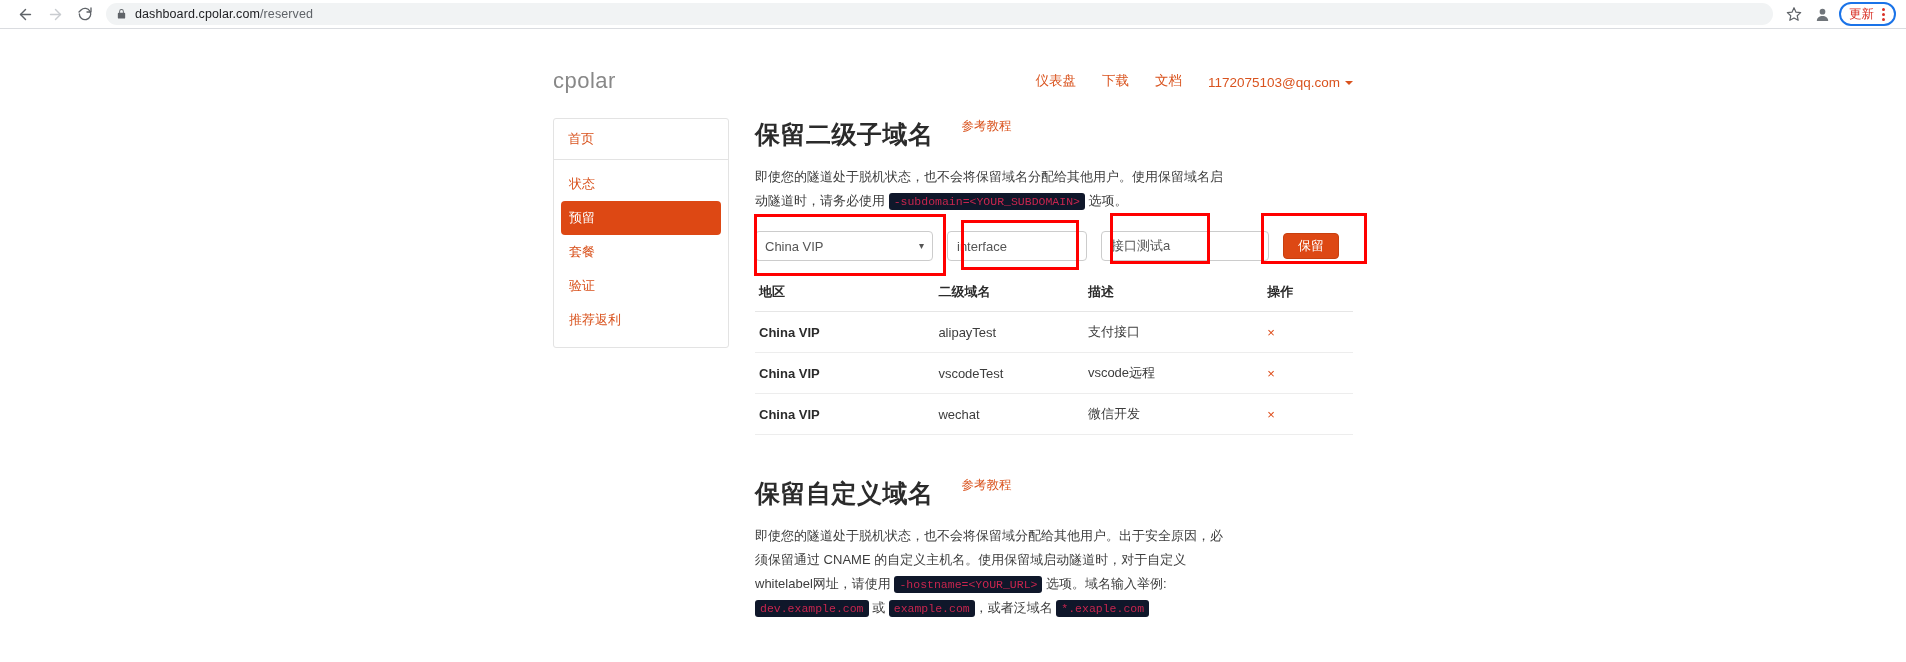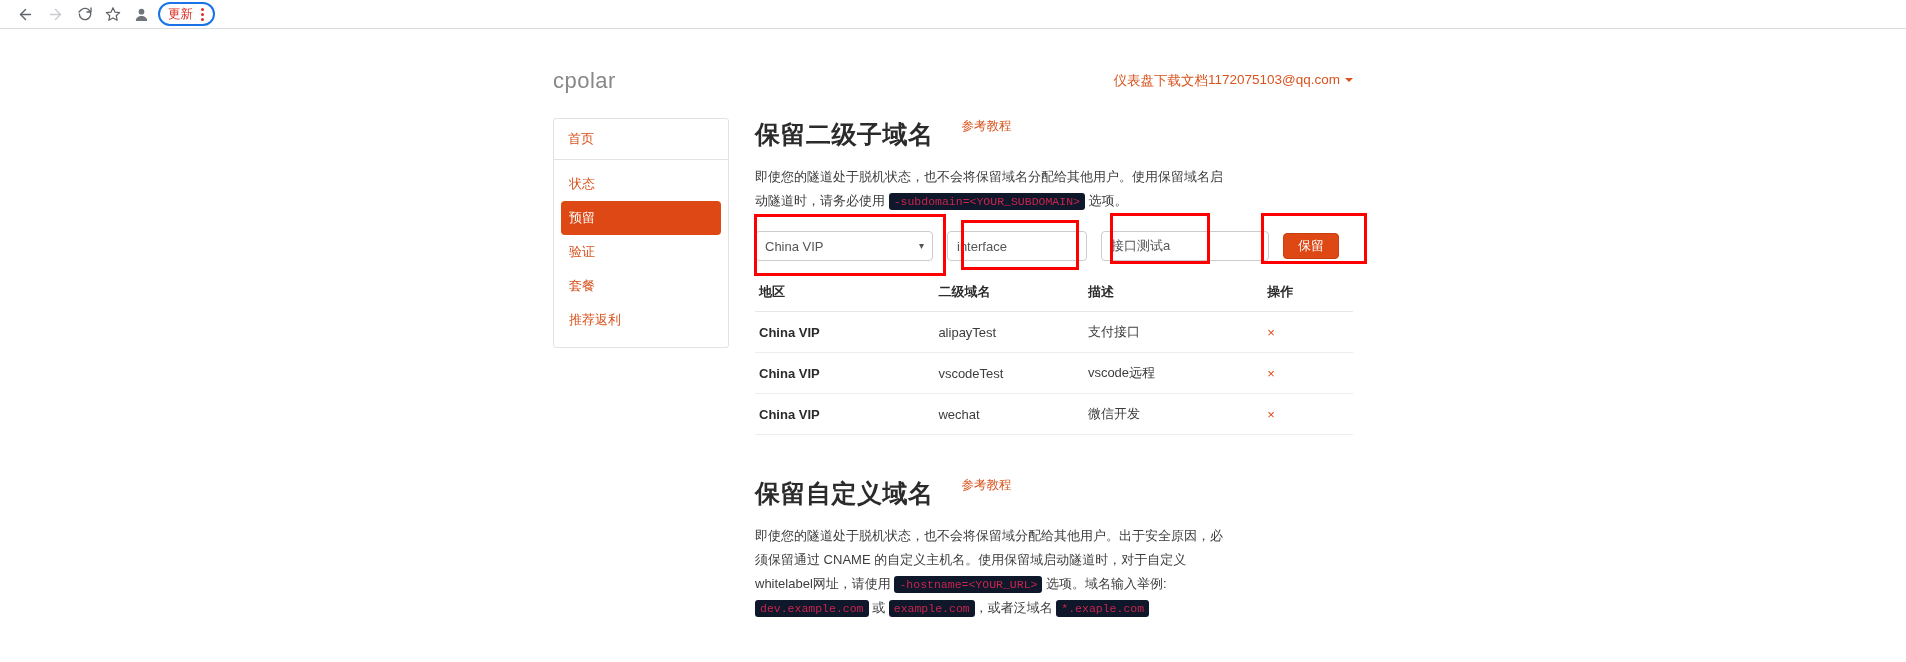--- a/index.html
+++ b/index.html
@@ -79,21 +79,21 @@
   .site-header {
     display: flex; align-items: center; justify-content: space-between;
     padding: 24px 0 10px 0;
   }
   .brand {
     font-size: 22px;
     color: #888888;
     letter-spacing: .5px;
     font-family: "Liberation Sans", sans-serif;
   }
-  .top-nav { display: flex; align-items: flex-start; }
+  .top-nav { display: flex; align-items: flex-end; gap: 26px; }
   .top-nav a {
     color: #d9531e;
     font-size: 13.5px;
     text-decoration: none;
     white-space: nowrap;
   }
   .caret-down {
     display: inline-block;
     width: 0; height: 0;
     border-left: 4px solid transparent;
@@ -260,20 +260,28 @@
         <polyline points="12 5 19 12 12 19"></polyline>
       </svg>
   </div>
   <div class="nav-btn">
     <svg width="16" height="16" viewBox="0 0 24 24" fill="none" stroke="#5f6368" stroke-width="2" stroke-linecap="round" stroke-linejoin="round">
         <polyline points="21 3 21 9 15 9"></polyline>
         <path d="M3.5 12a8.5 8.5 0 1 0 2.6-6.1L3 9"></path>
       </svg>
   </div>
 
+  <div class="omnibox">
+    <span class="lock-icon">
+      <svg width="11" height="12" viewBox="0 0 24 24" fill="#5f6368">
+          <path d="M12 1a5 5 0 0 0-5 5v3H6a2 2 0 0 0-2 2v9a2 2 0 0 0 2 2h12a2 2 0 0 0 2-2v-9a2 2 0 0 0-2-2h-1V6a5 5 0 0 0-5-5zm0 2a3 3 0 0 1 3 3v3H9V6a3 3 0 0 1 3-3z"></path>
+        </svg>
+    </span>
+    <span class="url-text"><span>dashboard.cpolar.com</span><span class="path">/reserved</span></span>
+  </div>
 
   <div class="chrome-right">
     <div class="icon-btn">
       <svg width="16" height="16" viewBox="0 0 24 24" fill="none" stroke="#5f6368" stroke-width="1.8" stroke-linejoin="round">
           <polygon points="12 2.6 15 9.2 22 9.9 16.8 14.6 18.3 21.4 12 17.9 5.7 21.4 7.2 14.6 2 9.9 9 9.2"></polygon>
         </svg>
     </div>
     <div class="icon-btn">
       <svg width="17" height="17" viewBox="0 0 24 24" fill="#70757a">
           <circle cx="12" cy="8" r="4"></circle>
@@ -307,22 +315,22 @@
 
     <div class="cols">
 
       <div class="sidebar">
         <div class="side-head">
           <div class="side-item" style="padding:0;">首页</div>
         </div>
         <div class="side-group">
           <div class="side-item">状态</div>
           <div class="side-item active">预留</div>
+          <div class="side-item">套餐</div>
           <div class="side-item">验证</div>
-          <div class="side-item">套餐</div>
           <div class="side-item">推荐返利</div>
         </div>
       </div>
 
       <div class="content">
 
         <div class="sec-title-row">
           <h1 class="sec-title">保留二级子域名</h1>
           <a class="sec-link" href="#">参考教程</a>
         </div>

